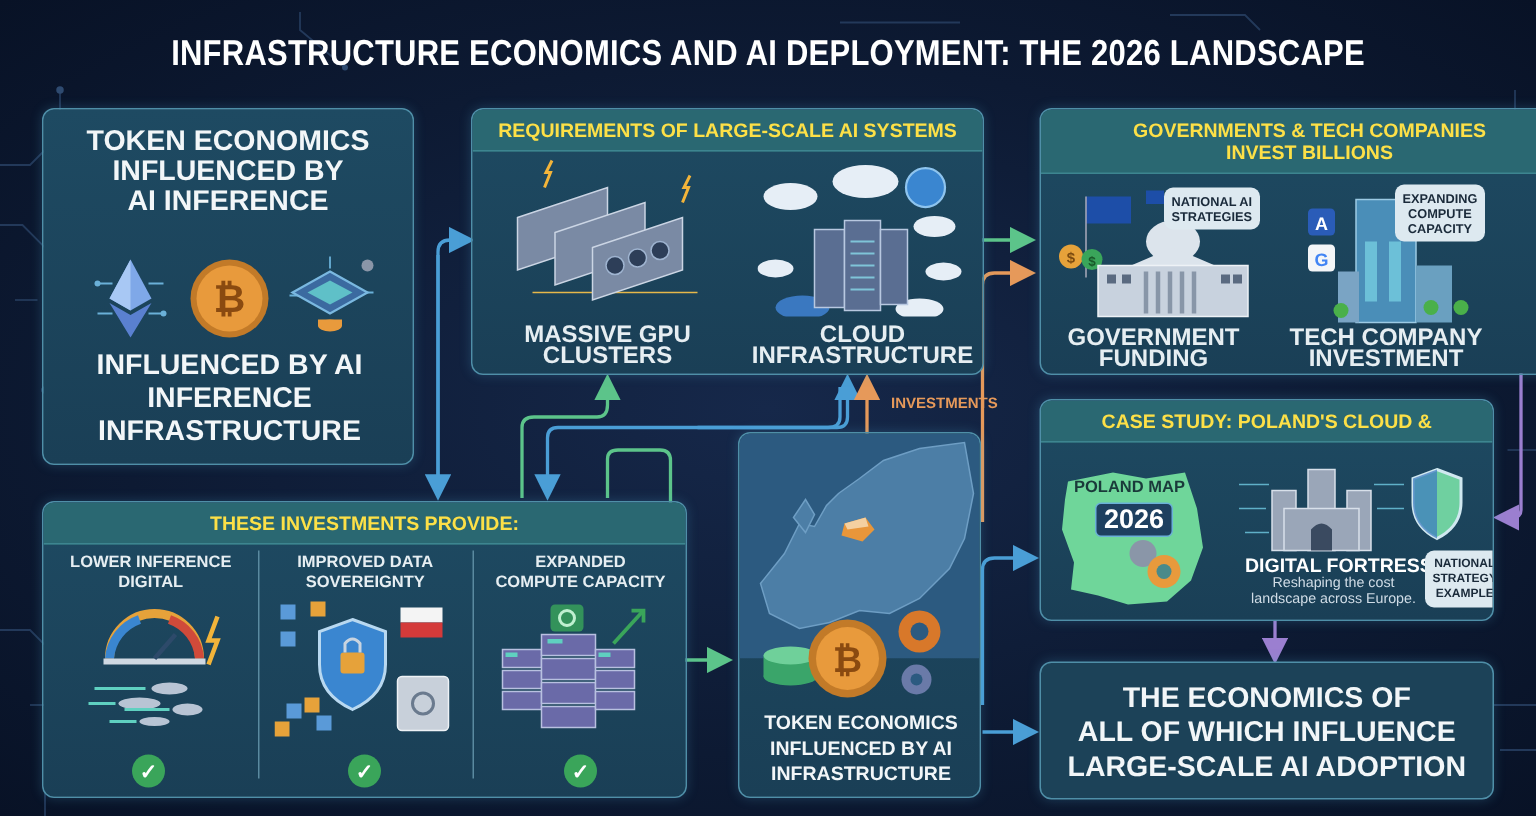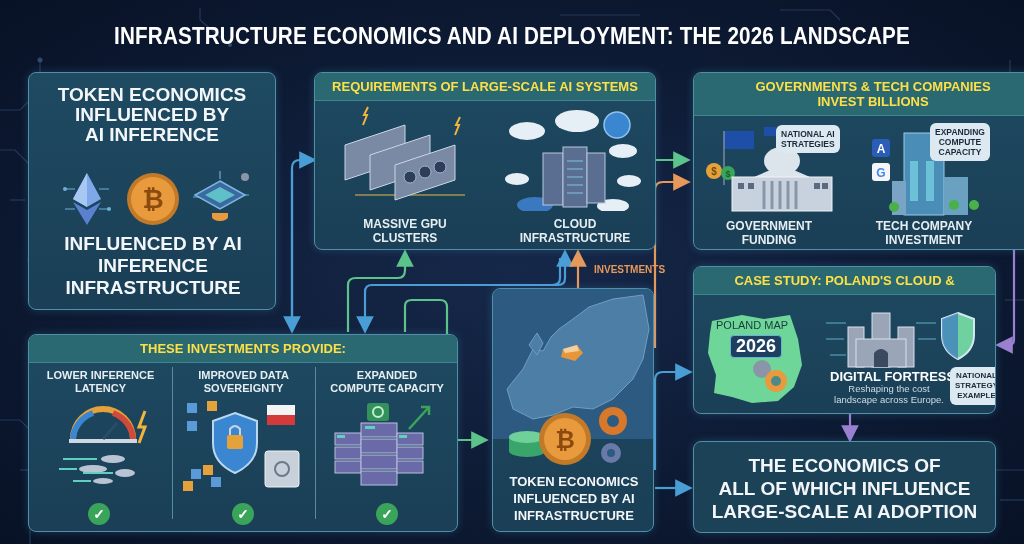--- a/index.html
+++ b/index.html
@@ -24,21 +24,21 @@
     overflow: hidden;
   }
   .panel-head {
     background: #2a6872; text-align: center; font-weight: bold; color: #fde047;
     font-size: 13px; line-height: 15px; padding: 6px 4px;
     border-bottom: 1px solid #3d8590;
   }
   .big-text {
     font-weight: bold; text-align: center; color: #f2f6f8; line-height: 1.05;
   }
-  .lbl { position: absolute; text-align: center; font-weight: bold; font-size: 12px; line-height: 14px; color: #e6eef2; }
+  .lbl { position: absolute; text-align: center; font-weight: bold; font-size: 16px; line-height: 14px; color: #e6eef2; }
   .bubble {
     position: absolute; background: #dde9f0; color: #1a2a3a; font-weight: bold;
     font-size: 8.5px; line-height: 10px; text-align: center; border-radius: 6px; padding: 4px 5px;
   }
   .check {
     position: absolute; width: 22px; height: 22px; border-radius: 50%;
     background: #3aa55a; color: #fff; font-size: 14px; line-height: 22px; text-align: center; font-weight: bold;
   }
   .divider { position: absolute; width: 1px; background: #5a8aa0; }
   svg { display: block; }
@@ -280,21 +280,21 @@
     <div>CASE STUDY: POLAND'S CLOUD &amp;</div>
   </div>
   <svg width="105" height="100" style="position:absolute;left:8px;top:42px;">
     <path d="M10 12 L40 6 L62 10 L88 6 L96 30 L100 56 L92 78 L76 92 L50 94 L30 88 L12 84 L14 66 L6 44 L8 24 Z" fill="#6fd69a"></path>
     <g fill="#8a96a8">
         <circle cx="60" cy="60" r="9"></circle>
       </g>
     <circle cx="74" cy="72" r="11" fill="#e89a3c"></circle>
       <circle cx="74" cy="72" r="5" fill="#4a8a8a"></circle>
   </svg>
-  <div style="position:absolute;left:22px;top:52px;font-size:11px;font-weight:normal;color:#1a3a3a;text-align:center;">POLAND MAP</div>
+  <div style="position:absolute;left:22px;top:52px;font-size:11px;font-weight:bold;color:#1a3a3a;text-align:center;">POLAND MAP</div>
   <div style="position:absolute;left:36px;top:68px;background:#1e4060;border:1.5px solid #6ab0d8;border-radius:4px;font-size:18px;font-weight:bold;padding:0 5px;color:#fff;">2026</div>
   <svg width="110" height="60" style="position:absolute;left:132px;top:42px;">
     <g stroke="#5fb0c8" stroke-width="1" fill="none">
         <path d="M0 14 H20 M0 30 H18 M90 14 H110 M92 30 H110 M4 46 H20"></path>
       </g>
     <g fill="#9aa6b8" stroke="#d8e0ea" stroke-width="1">
       <rect x="22" y="18" width="16" height="40"></rect>
         <rect x="72" y="18" width="16" height="40"></rect>
       <rect x="46" y="4" width="18" height="54"></rect>
         <rect x="30" y="30" width="50" height="28"></rect>
@@ -317,21 +317,21 @@
   </div>
 </div>
 
 <div class="panel" style="left:28px;top:334px;width:430px;height:198px;">
   <div class="panel-head" style="font-size:13px;">THESE INVESTMENTS PROVIDE:</div>
   <div class="divider" style="left:143px;top:32px;height:152px;"></div>
   <div class="divider" style="left:286px;top:32px;height:152px;"></div>
 
   <div class="lbl" style="left:0;width:143px;top:34px;font-size:11px;line-height:13px;">
     <div>LOWER INFERENCE</div>
-    <div>LATENCY</div>
+    <div>DIGITAL</div>
   </div>
   <svg width="120" height="90" style="position:absolute;left:14px;top:64px;">
     <path d="M30 40 A30 30 0 0 1 90 40" fill="none" stroke="#e6a23a" stroke-width="6"></path>
     <path d="M30 40 A30 30 0 0 1 50 14" fill="none" stroke="#3a86d0" stroke-width="6"></path>
     <path d="M70 14 A30 30 0 0 1 90 40" fill="none" stroke="#d04a3a" stroke-width="6"></path>
     <rect x="26" y="40" width="68" height="4" fill="#cfd8e2"></rect>
     <line x1="60" y1="40" x2="74" y2="24" stroke="#2d4a6a" stroke-width="3"></line>
     <path d="M102 12 L96 28 L102 28 L96 44" stroke="#f2b43a" stroke-width="3" fill="none"></path>
     <g fill="#b8c4d4">
         <ellipse cx="70" cy="60" rx="12" ry="4"></ellipse>

